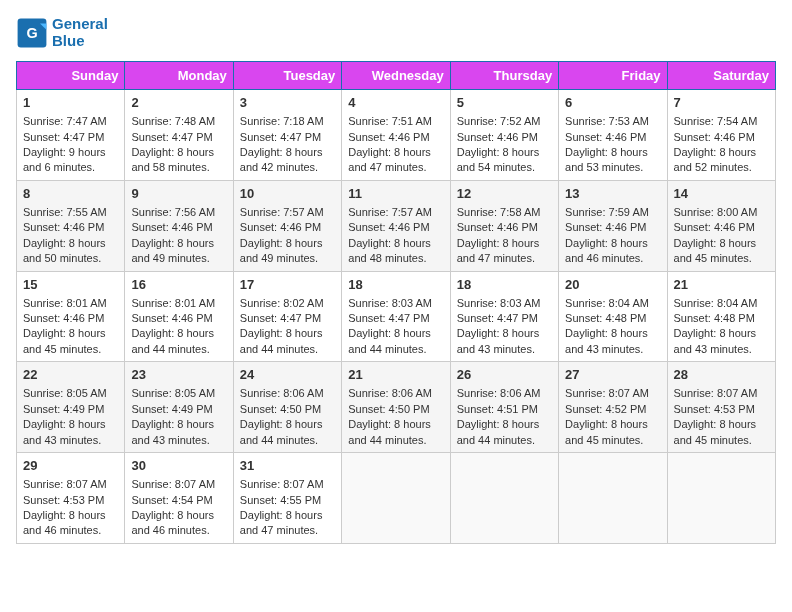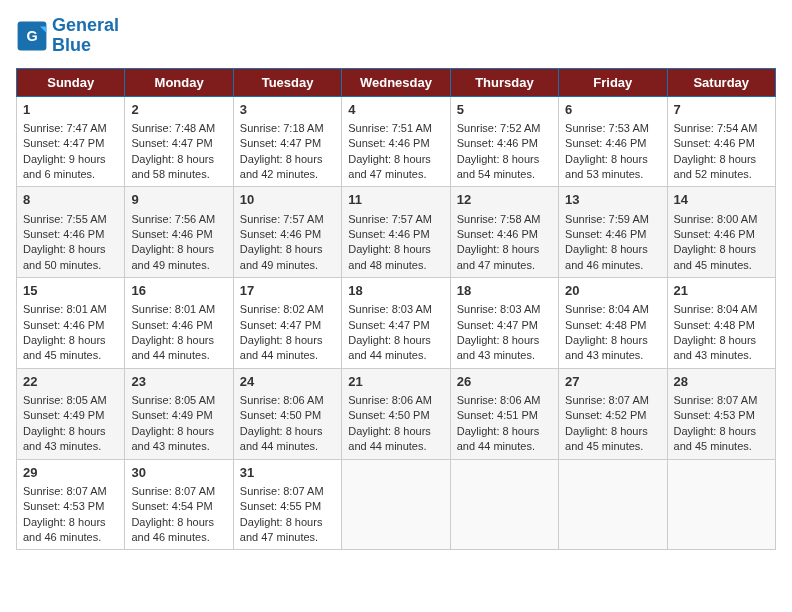--- a/index.html
+++ b/index.html
@@ -14,21 +14,21 @@
       display: flex;
       align-items: flex-start;
       justify-content: space-between;
       margin-bottom: 12px;
     }
     .logo {
       display: flex;
       align-items: center;
     }
     .logo-text {
-      font-size: 18px;
+      font-size: 15px;
       font-weight: bold;
       color: #333;
       line-height: 1.1;
     }
     .logo-text span {
       color: #1a6faf;
     }
     .logo-icon {
       width: 32px;
       height: 32px;
@@ -45,23 +45,23 @@
     .location-title {
       font-size: 16px;
       color: #555;
     }
     table {
       width: 100%;
       border-collapse: collapse;
       font-size: 11px;
     }
     thead tr th {
-      background-color: #7f1d1d;
+      background-color: #d946ef;
       color: #fff;
-      text-align: center;
+      text-align: right;
       padding: 6px 6px;
       font-size: 13px;
       font-weight: bold;
       border: 1px solid #1a6faf;
     }
     tbody tr td {
       border: 1px solid #ccc;
       padding: 4px 6px;
       vertical-align: top;
       width: 108px;

